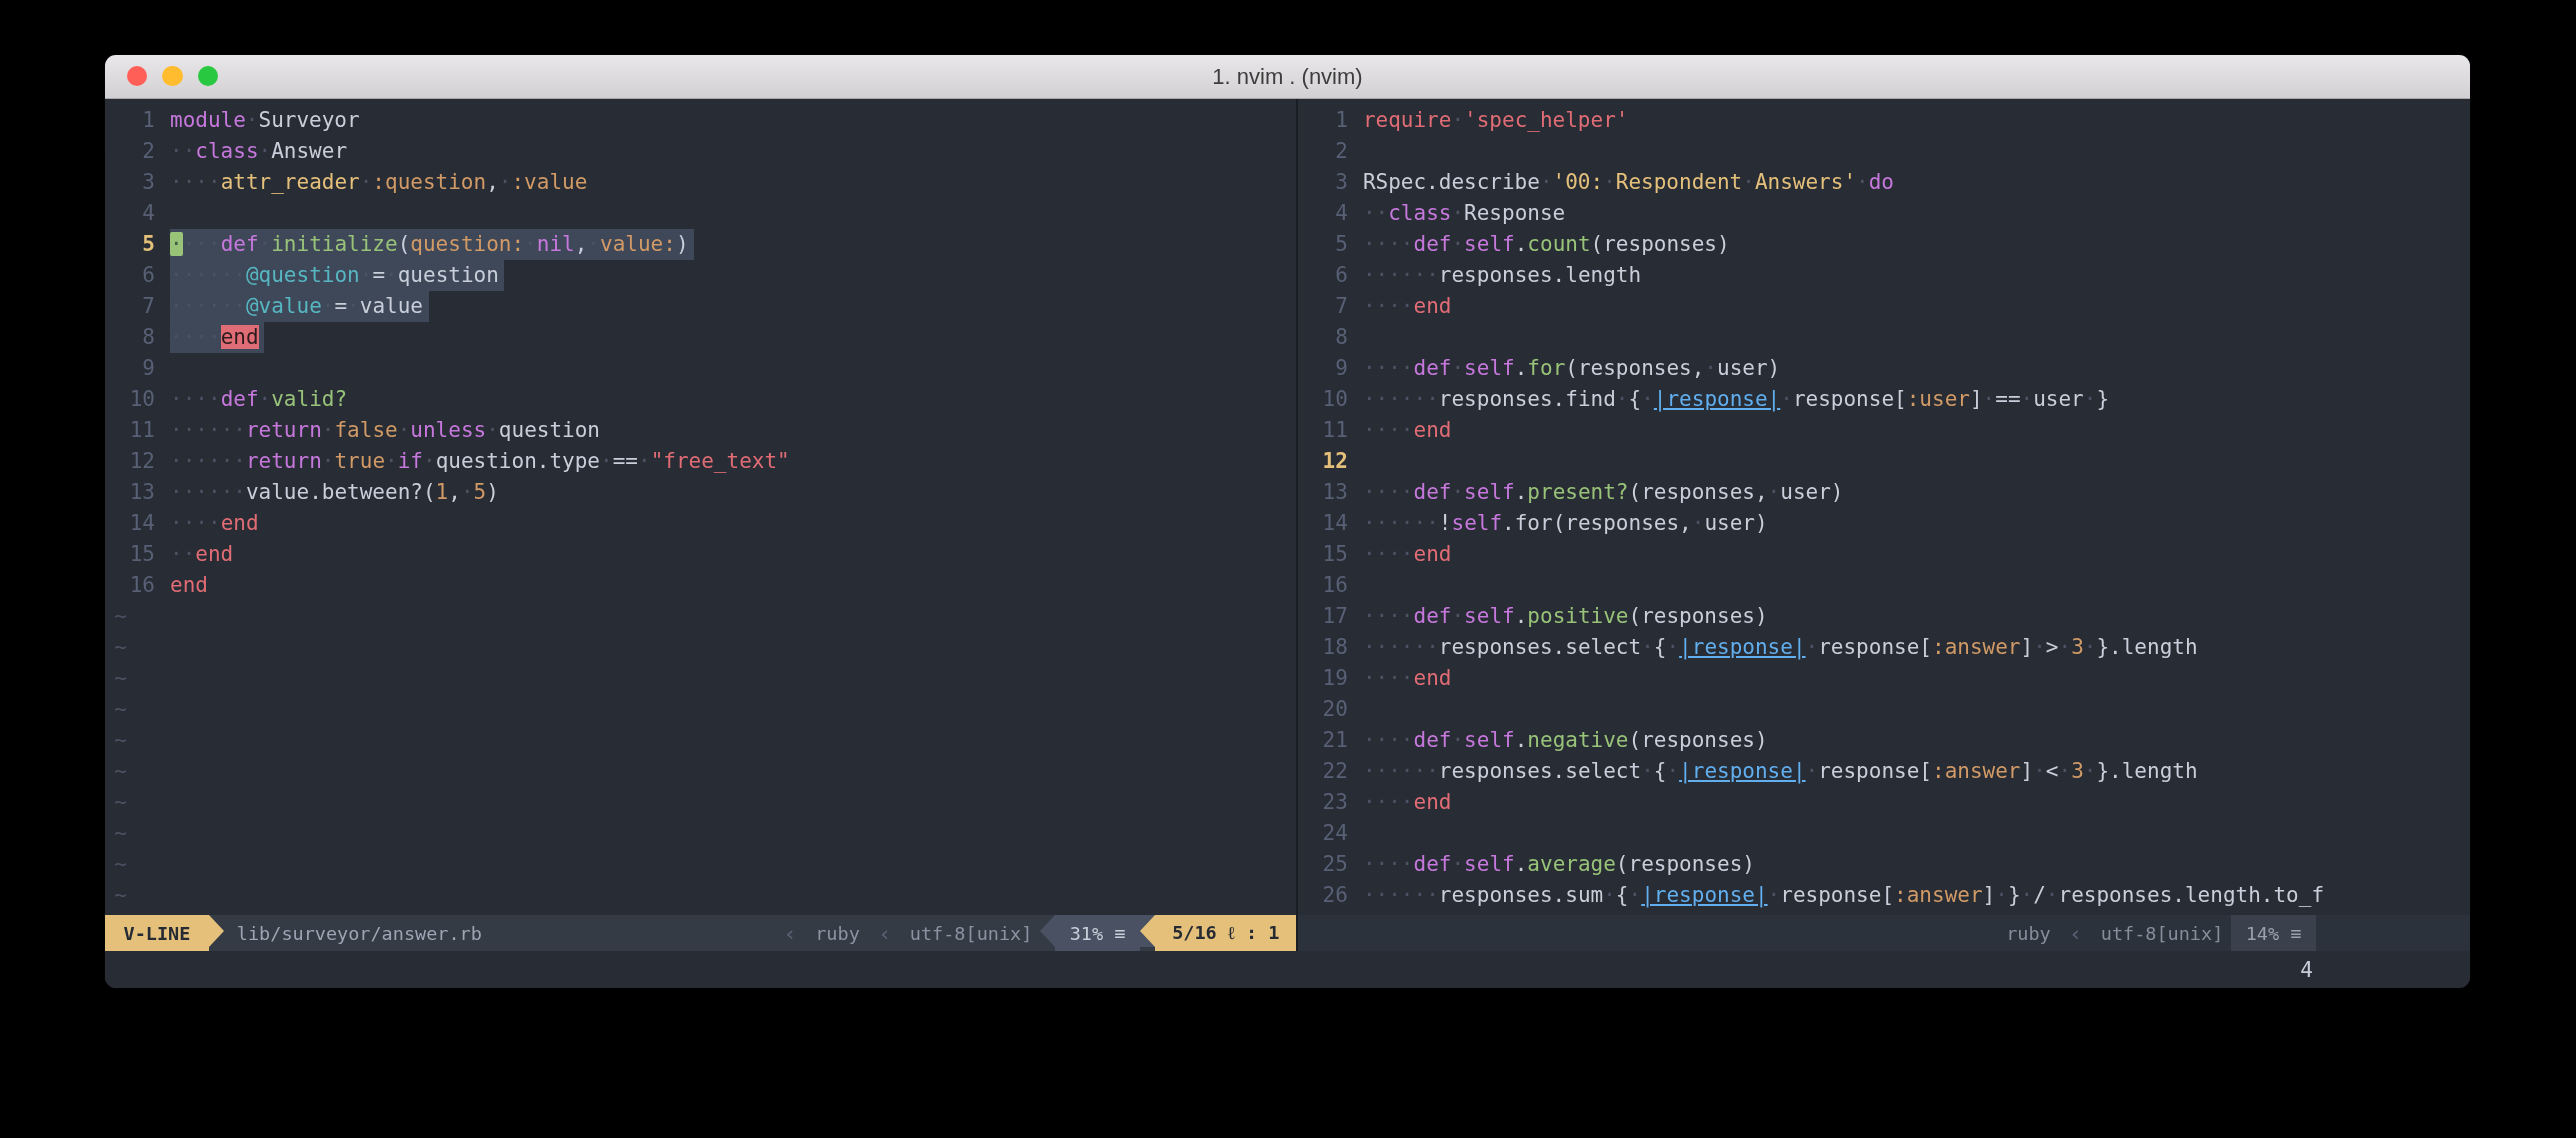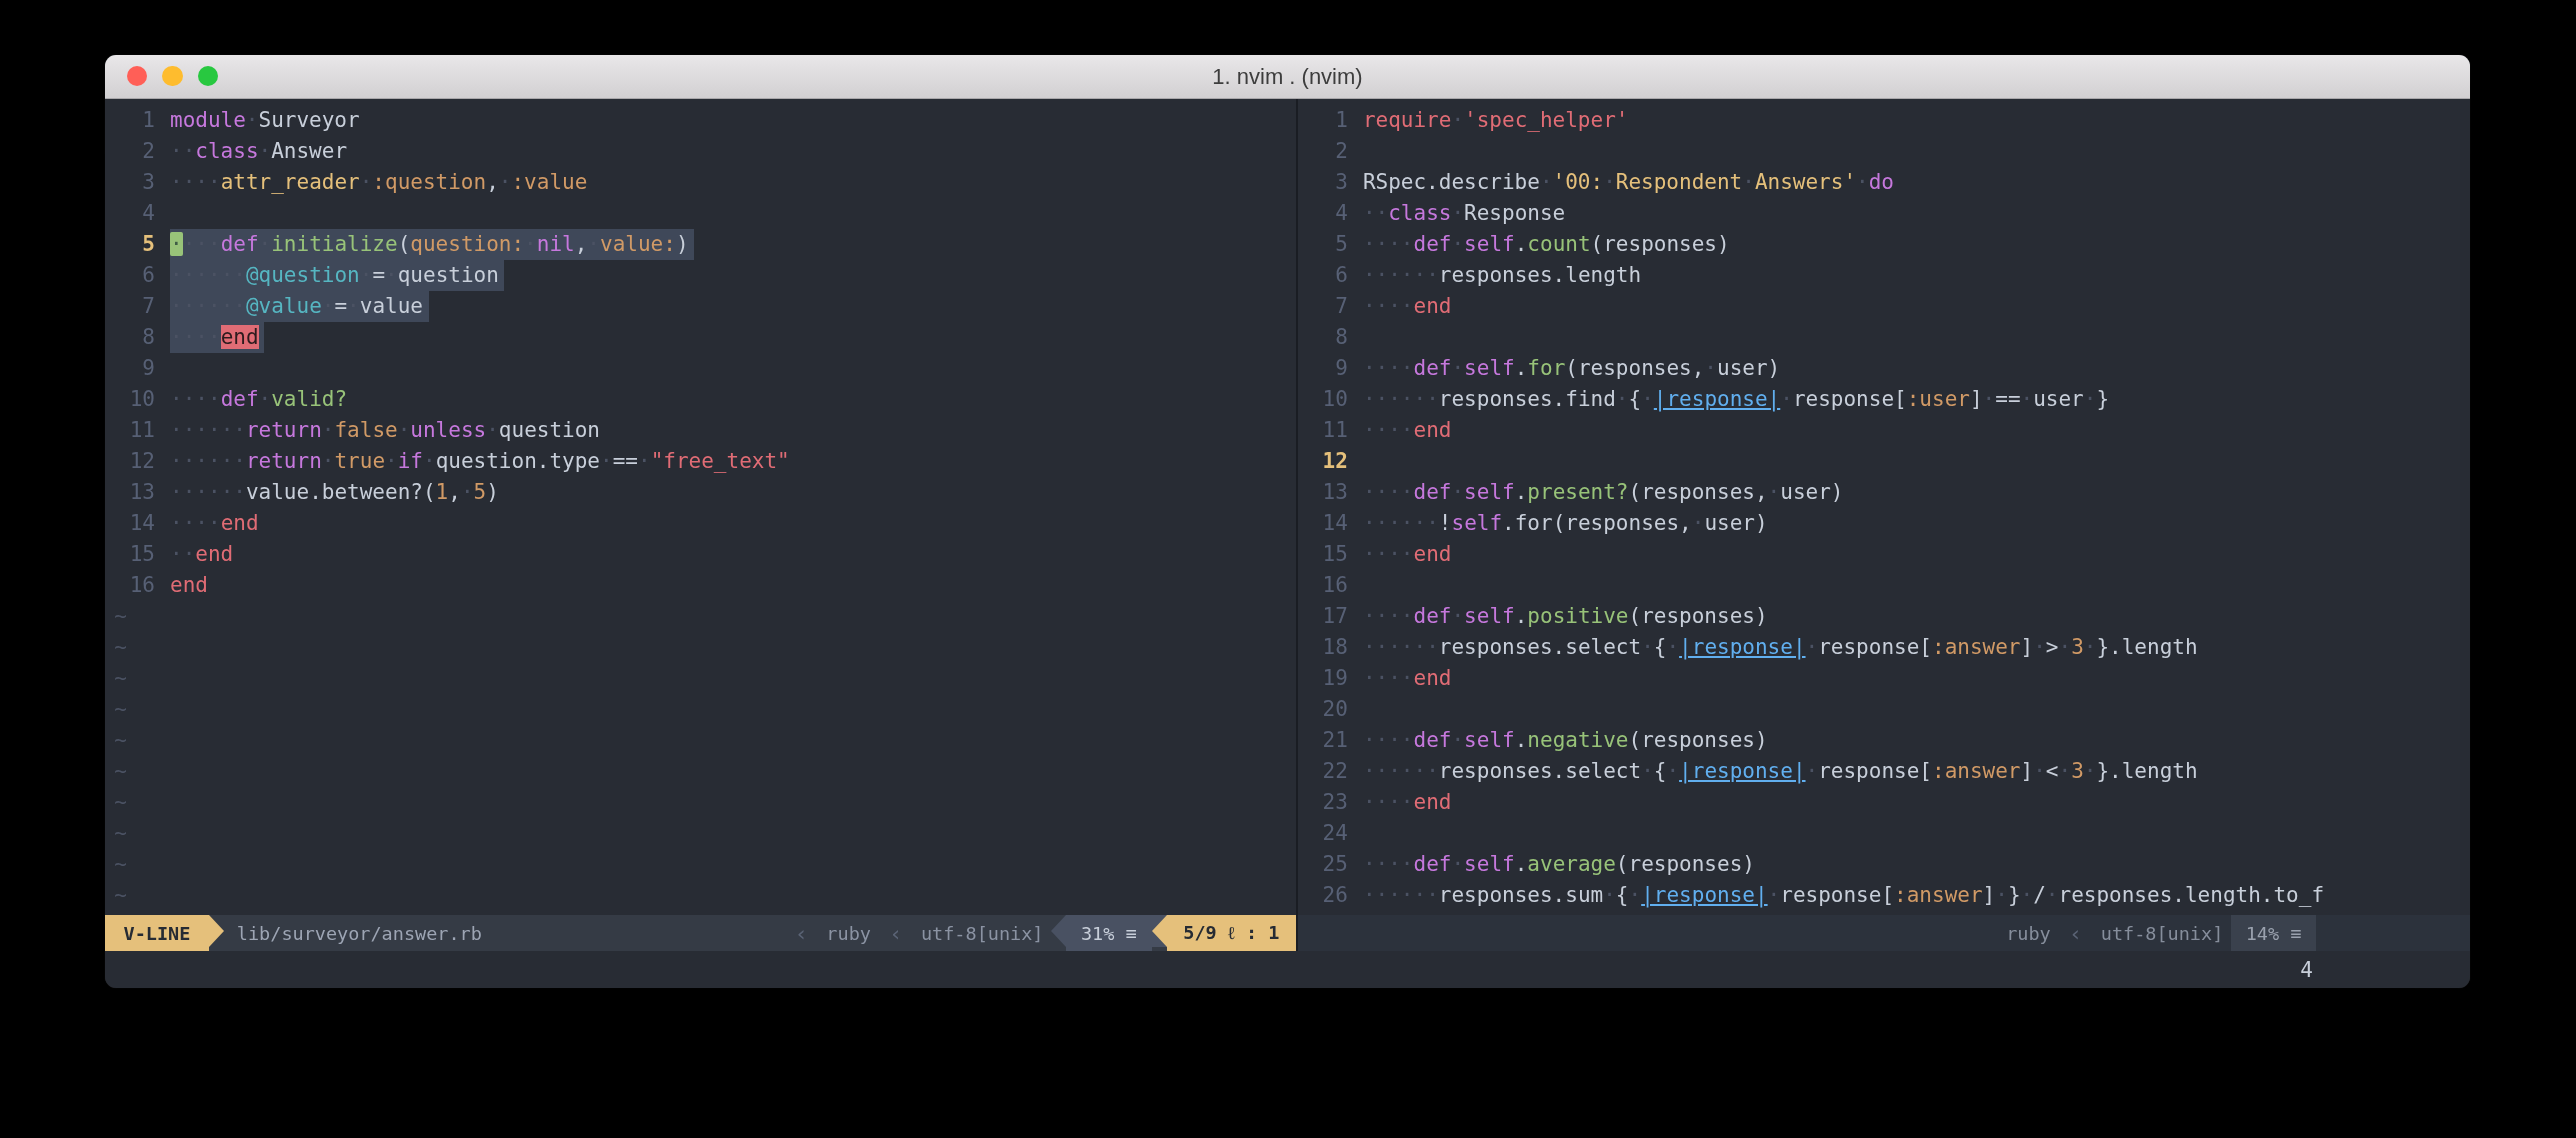--- a/index.html
+++ b/index.html
@@ -91,21 +91,21 @@
             <span class="arrow-r"></span>
             <span class="seg path">lib/surveyor/answer.rb</span>
             <span class="spacer"></span>
             <span class="chev"></span>
             <span class="seg ft">ruby</span>
             <span class="chev"></span>
             <span class="seg enc">utf-8[unix]</span>
             <span class="arrow-l into-pct"></span>
             <span class="seg pct">31% ≡</span>
             <span class="arrow-l into-pos"></span>
-            <span class="seg pos">5/9 ℓ : 1</span>
+            <span class="seg pos">5/16 ℓ : 1</span>
           </div>
         </div>
 
         <div class="divider"></div>
 
         <div class="pane right">
           <div class="code" id="right-code"><div class="row"><span class="nr">1</span><span class="linebody"><span class="tk r">require</span><span class="tk t"><span class="w">·</span></span><span class="tk r">'spec_helper'</span></span></div><div class="row"><span class="nr">2</span><span class="linebody"></span></div><div class="row"><span class="nr">3</span><span class="linebody"><span class="tk t">RSpec.describe<span class="w">·</span></span><span class="tk y">'00:<span class="w">·</span>Respondent<span class="w">·</span>Answers'</span><span class="tk t"><span class="w">·</span></span><span class="tk k">do</span></span></div><div class="row"><span class="nr">4</span><span class="linebody"><span class="tk t"><span class="w">·</span><span class="w">·</span></span><span class="tk k">class</span><span class="tk t"><span class="w">·</span>Response</span></span></div><div class="row"><span class="nr">5</span><span class="linebody"><span class="tk t"><span class="w">·</span><span class="w">·</span><span class="w">·</span><span class="w">·</span></span><span class="tk k">def</span><span class="tk t"><span class="w">·</span></span><span class="tk k">self</span><span class="tk t">.</span><span class="tk f">count</span><span class="tk t">(responses)</span></span></div><div class="row"><span class="nr">6</span><span class="linebody"><span class="tk t"><span class="w">·</span><span class="w">·</span><span class="w">·</span><span class="w">·</span><span class="w">·</span><span class="w">·</span>responses.length</span></span></div><div class="row"><span class="nr">7</span><span class="linebody"><span class="tk t"><span class="w">·</span><span class="w">·</span><span class="w">·</span><span class="w">·</span></span><span class="tk r">end</span></span></div><div class="row"><span class="nr">8</span><span class="linebody"></span></div><div class="row"><span class="nr">9</span><span class="linebody"><span class="tk t"><span class="w">·</span><span class="w">·</span><span class="w">·</span><span class="w">·</span></span><span class="tk k">def</span><span class="tk t"><span class="w">·</span></span><span class="tk k">self</span><span class="tk t">.</span><span class="tk f">for</span><span class="tk t">(responses,<span class="w">·</span>user)</span></span></div><div class="row"><span class="nr">10</span><span class="linebody"><span class="tk t"><span class="w">·</span><span class="w">·</span><span class="w">·</span><span class="w">·</span><span class="w">·</span><span class="w">·</span>responses.find<span class="w">·</span>{<span class="w">·</span></span><span class="tk p">|response|</span><span class="tk t"><span class="w">·</span>response[</span><span class="tk o">:user</span><span class="tk t">]<span class="w">·</span>==<span class="w">·</span>user<span class="w">·</span>}</span></span></div><div class="row"><span class="nr">11</span><span class="linebody"><span class="tk t"><span class="w">·</span><span class="w">·</span><span class="w">·</span><span class="w">·</span></span><span class="tk r">end</span></span></div><div class="row"><span class="nr cur">12</span><span class="linebody"></span></div><div class="row"><span class="nr">13</span><span class="linebody"><span class="tk t"><span class="w">·</span><span class="w">·</span><span class="w">·</span><span class="w">·</span></span><span class="tk k">def</span><span class="tk t"><span class="w">·</span></span><span class="tk k">self</span><span class="tk t">.</span><span class="tk f">present?</span><span class="tk t">(responses,<span class="w">·</span>user)</span></span></div><div class="row"><span class="nr">14</span><span class="linebody"><span class="tk t"><span class="w">·</span><span class="w">·</span><span class="w">·</span><span class="w">·</span><span class="w">·</span><span class="w">·</span>!</span><span class="tk k">self</span><span class="tk t">.for(responses,<span class="w">·</span>user)</span></span></div><div class="row"><span class="nr">15</span><span class="linebody"><span class="tk t"><span class="w">·</span><span class="w">·</span><span class="w">·</span><span class="w">·</span></span><span class="tk r">end</span></span></div><div class="row"><span class="nr">16</span><span class="linebody"></span></div><div class="row"><span class="nr">17</span><span class="linebody"><span class="tk t"><span class="w">·</span><span class="w">·</span><span class="w">·</span><span class="w">·</span></span><span class="tk k">def</span><span class="tk t"><span class="w">·</span></span><span class="tk k">self</span><span class="tk t">.</span><span class="tk f">positive</span><span class="tk t">(responses)</span></span></div><div class="row"><span class="nr">18</span><span class="linebody"><span class="tk t"><span class="w">·</span><span class="w">·</span><span class="w">·</span><span class="w">·</span><span class="w">·</span><span class="w">·</span>responses.select<span class="w">·</span>{<span class="w">·</span></span><span class="tk p">|response|</span><span class="tk t"><span class="w">·</span>response[</span><span class="tk o">:answer</span><span class="tk t">]<span class="w">·</span>&gt;<span class="w">·</span></span><span class="tk o">3</span><span class="tk t"><span class="w">·</span>}.length</span></span></div><div class="row"><span class="nr">19</span><span class="linebody"><span class="tk t"><span class="w">·</span><span class="w">·</span><span class="w">·</span><span class="w">·</span></span><span class="tk r">end</span></span></div><div class="row"><span class="nr">20</span><span class="linebody"></span></div><div class="row"><span class="nr">21</span><span class="linebody"><span class="tk t"><span class="w">·</span><span class="w">·</span><span class="w">·</span><span class="w">·</span></span><span class="tk k">def</span><span class="tk t"><span class="w">·</span></span><span class="tk k">self</span><span class="tk t">.</span><span class="tk f">negative</span><span class="tk t">(responses)</span></span></div><div class="row"><span class="nr">22</span><span class="linebody"><span class="tk t"><span class="w">·</span><span class="w">·</span><span class="w">·</span><span class="w">·</span><span class="w">·</span><span class="w">·</span>responses.select<span class="w">·</span>{<span class="w">·</span></span><span class="tk p">|response|</span><span class="tk t"><span class="w">·</span>response[</span><span class="tk o">:answer</span><span class="tk t">]<span class="w">·</span>&lt;<span class="w">·</span></span><span class="tk o">3</span><span class="tk t"><span class="w">·</span>}.length</span></span></div><div class="row"><span class="nr">23</span><span class="linebody"><span class="tk t"><span class="w">·</span><span class="w">·</span><span class="w">·</span><span class="w">·</span></span><span class="tk r">end</span></span></div><div class="row"><span class="nr">24</span><span class="linebody"></span></div><div class="row"><span class="nr">25</span><span class="linebody"><span class="tk t"><span class="w">·</span><span class="w">·</span><span class="w">·</span><span class="w">·</span></span><span class="tk k">def</span><span class="tk t"><span class="w">·</span></span><span class="tk k">self</span><span class="tk t">.</span><span class="tk f">average</span><span class="tk t">(responses)</span></span></div><div class="row"><span class="nr">26</span><span class="linebody"><span class="tk t"><span class="w">·</span><span class="w">·</span><span class="w">·</span><span class="w">·</span><span class="w">·</span><span class="w">·</span>responses.sum<span class="w">·</span>{<span class="w">·</span></span><span class="tk p">|response|</span><span class="tk t"><span class="w">·</span>response[</span><span class="tk o">:answer</span><span class="tk t">]<span class="w">·</span>}<span class="w">·</span>/<span class="w">·</span>responses.length.to_f</span></span></div></div>
           <div class="statusline inactive">
             <span class="spacer"></span>
             <span class="seg ft">ruby</span>

